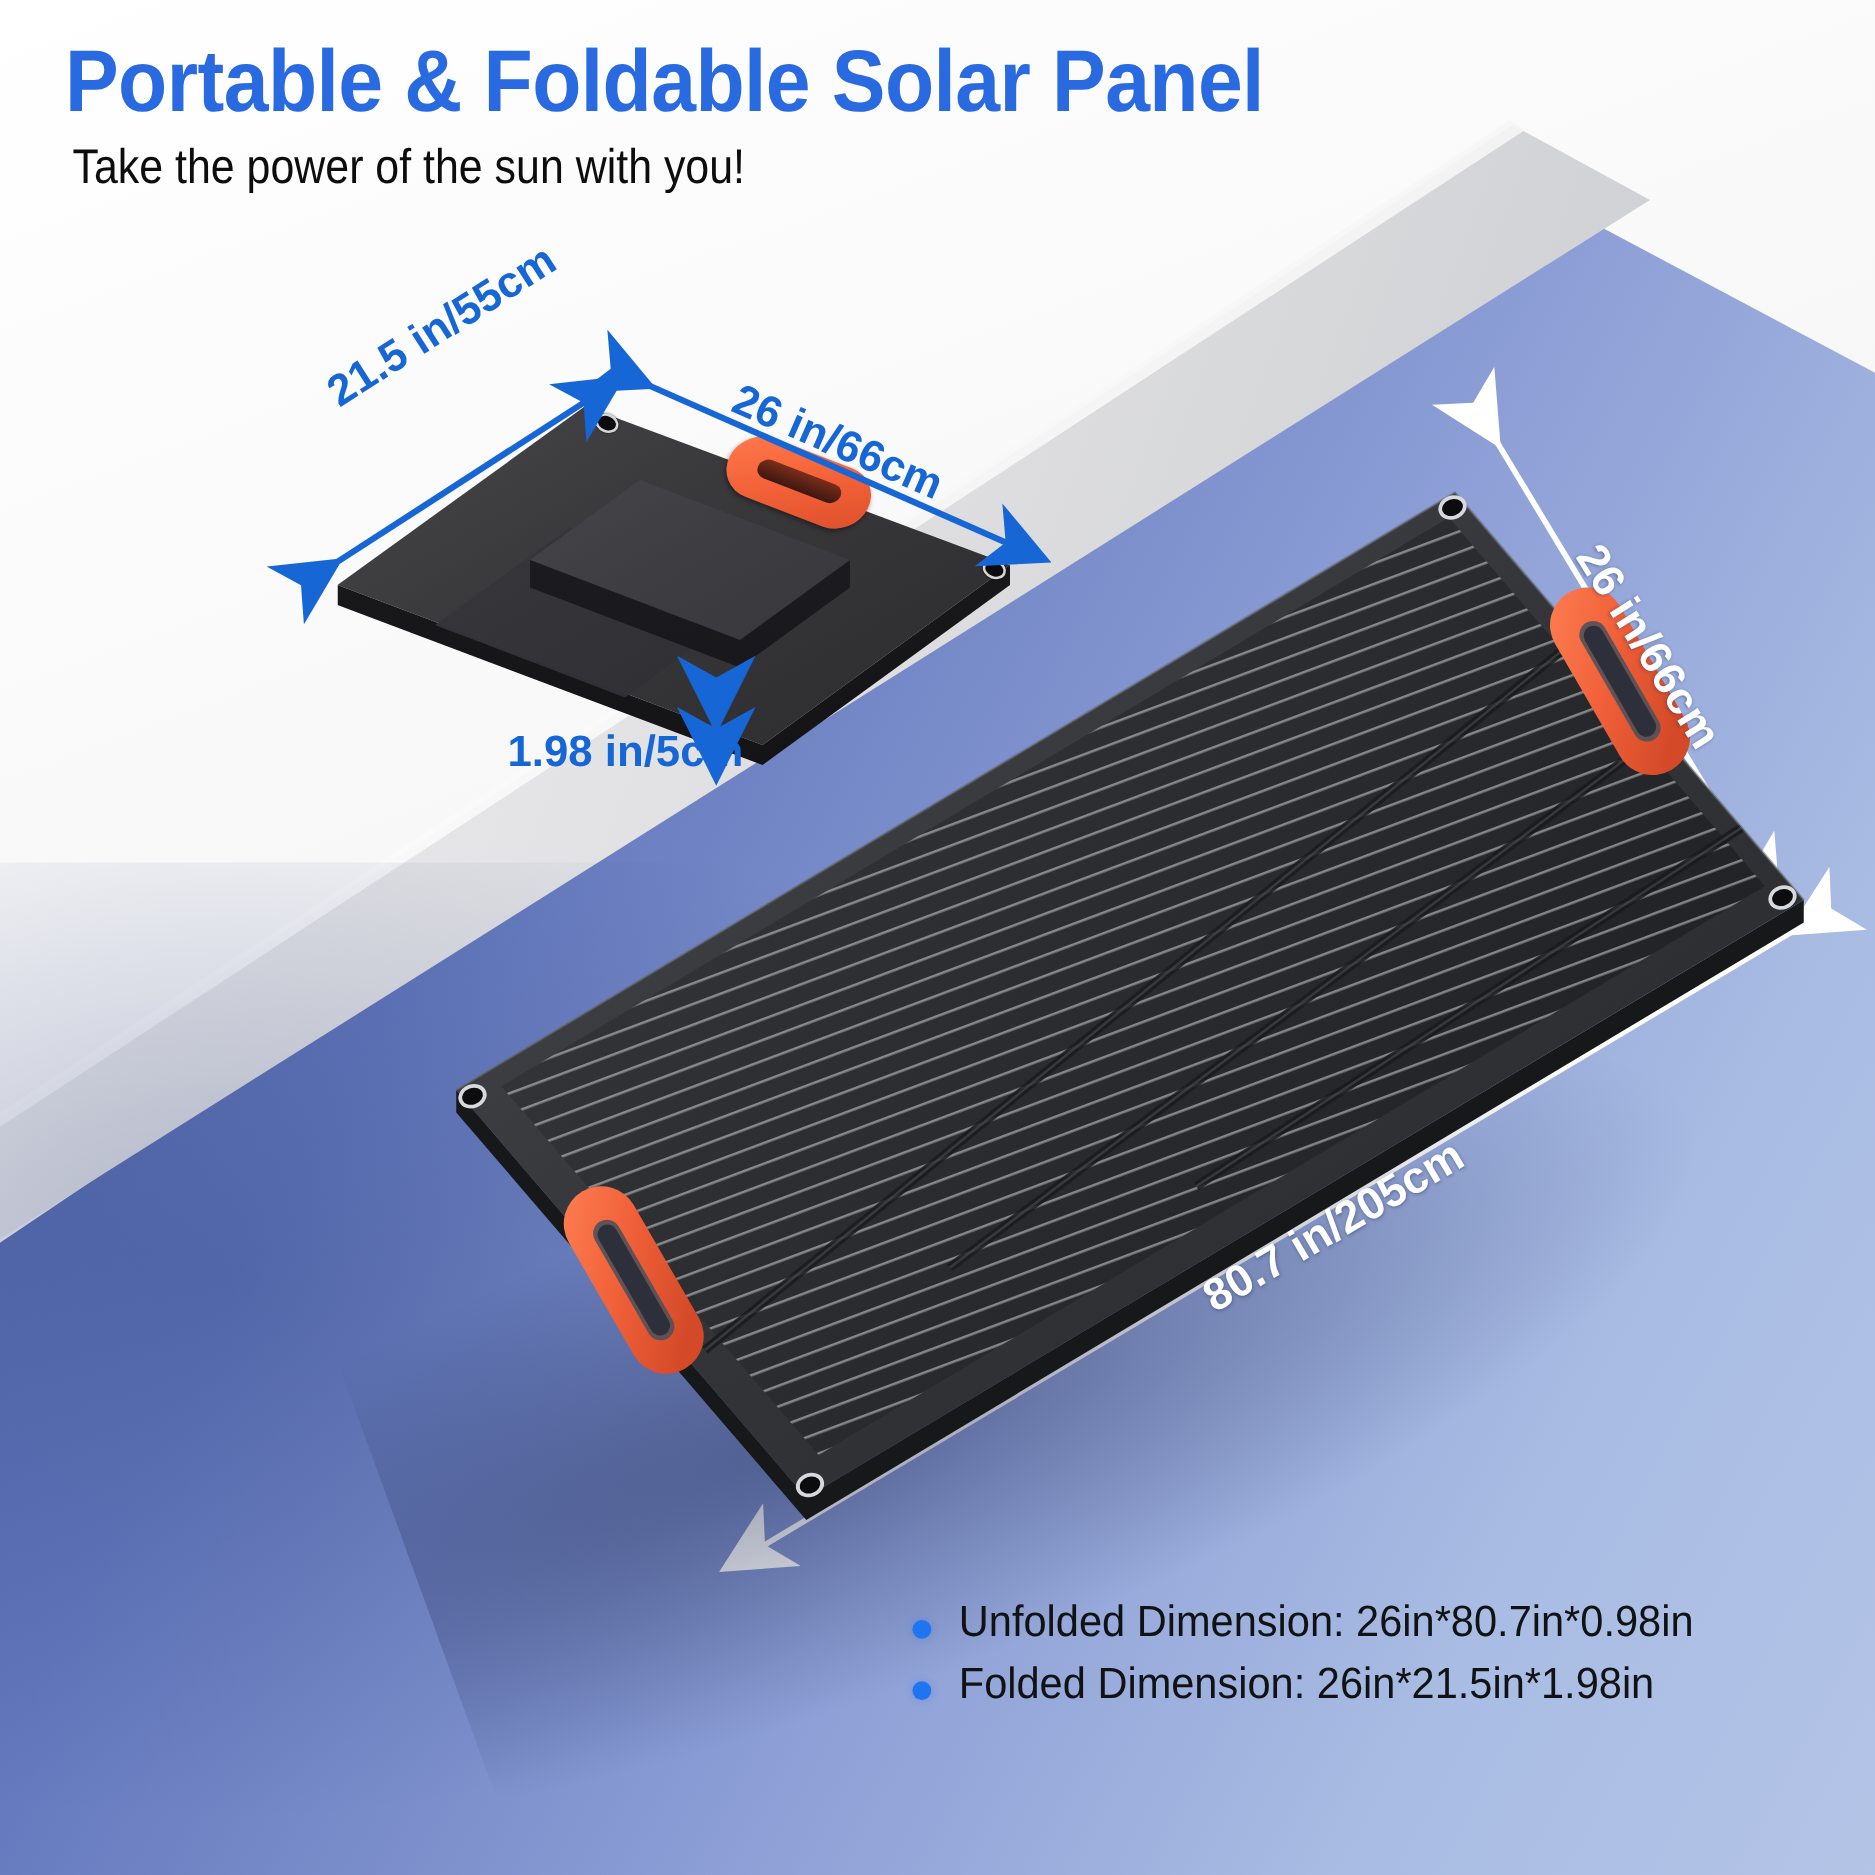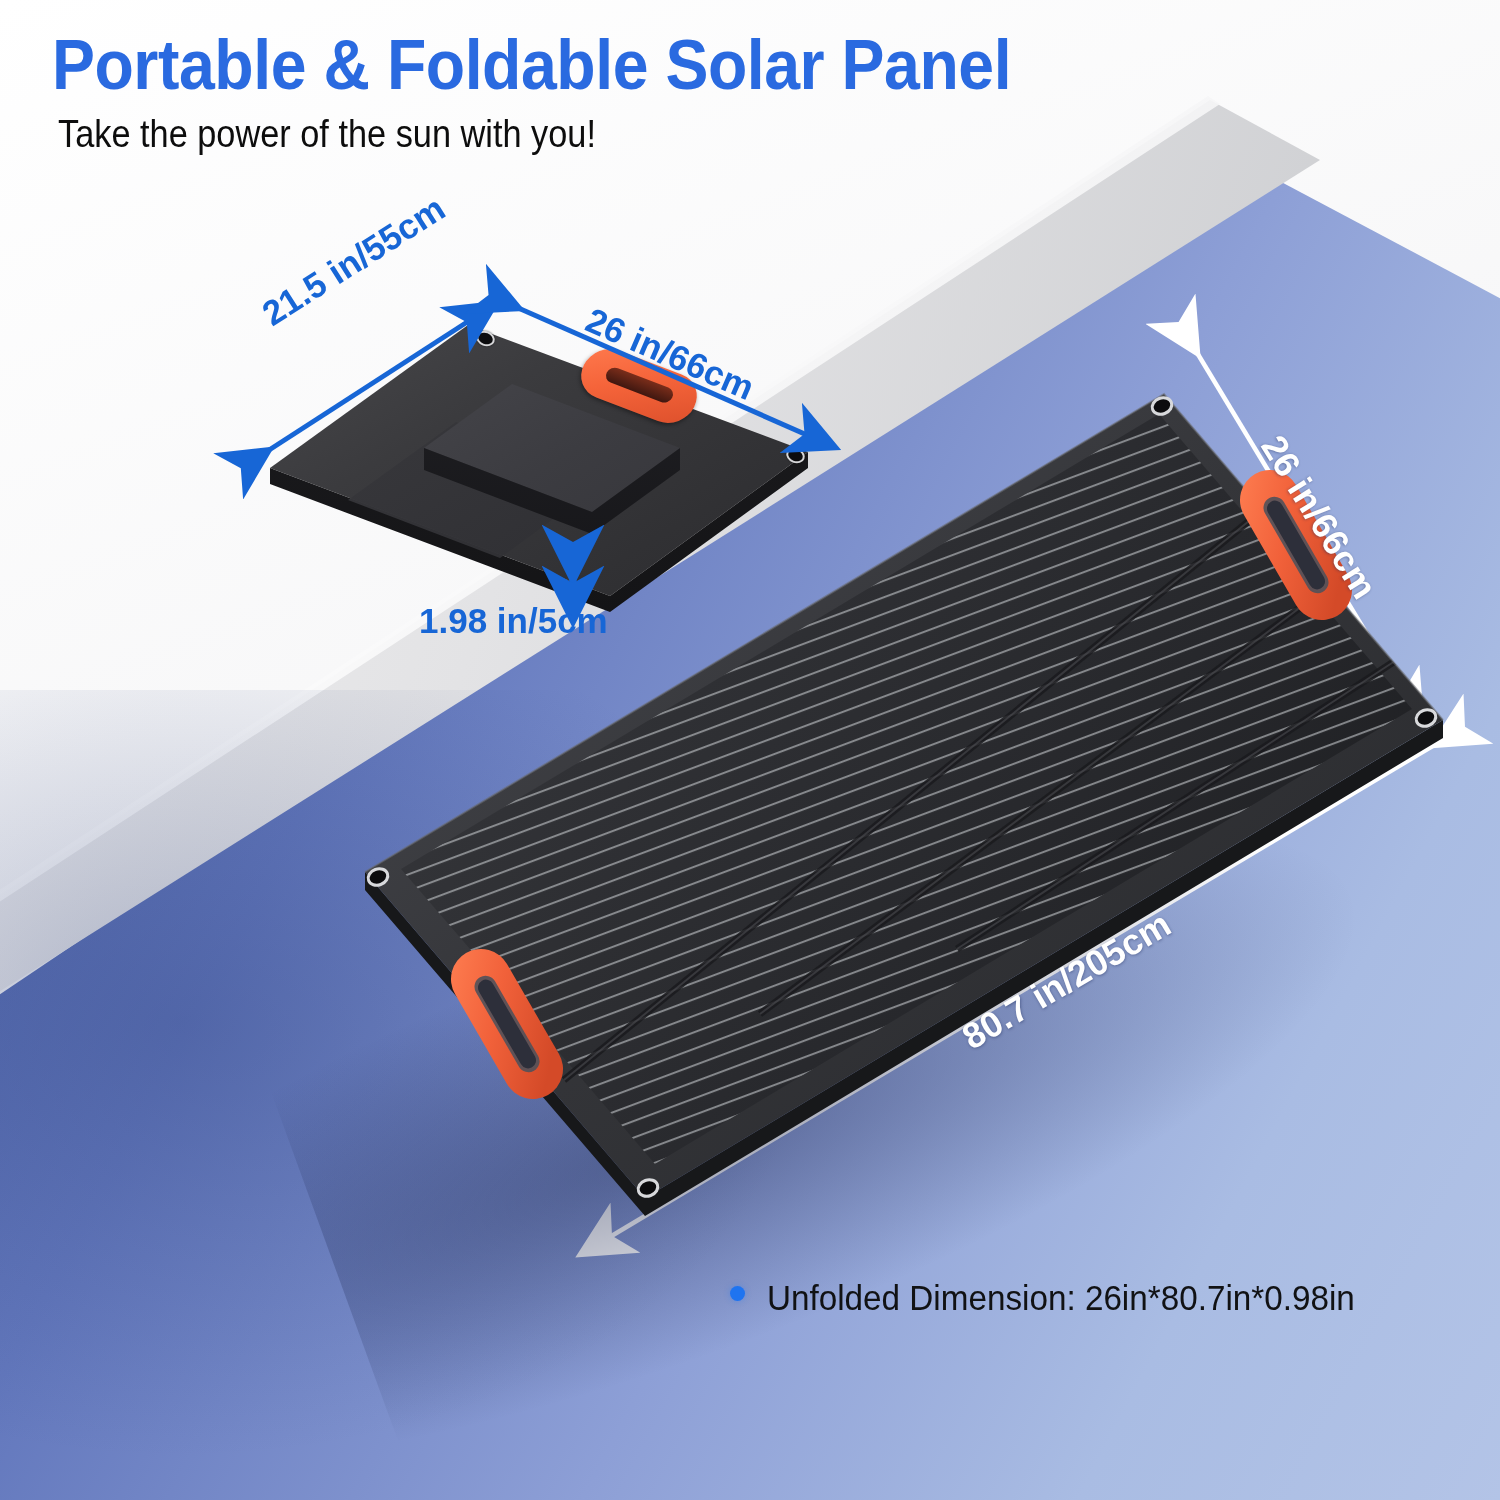--- a/index.html
+++ b/index.html
@@ -109,21 +109,21 @@
   
   .panel-wrap{position:absolute;left:0;top:0;width:1500px;height:1500px;}
   .panel-shadow{
     position:absolute;left:300px;top:840px;width:1150px;height:460px;
     background:radial-gradient(ellipse at 30% 50%, rgba(25,35,75,.45), rgba(25,35,75,0) 65%);
     transform:rotate(-20deg);
   }
 
   
   .bullets{position:absolute;left:730px;top:1280px;width:760px;}
-  .bullet-row{display:flex;align-items:center;margin-bottom:14px;}
+  .bullet-row{display:flex;align-items:flex-end;margin-bottom:14px;}
   .bullet-dot{
     width:15px;height:15px;border-radius:50%;background:#1f74f0;
     flex:0 0 auto;margin-right:22px;position:relative;top:-4px;
     box-shadow:0 0 6px rgba(31,116,240,.35);
   }
   .bullet-text{
     font-size:35px;line-height:1;color:#111214;font-weight:400;white-space:nowrap;
     transform:scaleX(.95);transform-origin:left center;
     font-family:"Liberation Sans", sans-serif;
   }
@@ -178,21 +178,21 @@
 
     <line x1="1196" y1="351" x2="1420" y2="722" stroke="#ffffff" stroke-width="4.5" marker-start="url(#wArrow)" marker-end="url(#wArrow)"></line>
 
     <line x1="1436" y1="744" x2="583" y2="1253" stroke="#ffffff" stroke-width="4.5" marker-start="url(#wArrow)" marker-end="url(#wArrow)"></line>
   </svg>
 
   <div class="dim-blue" style="left:255px;top:300px;font-size:35px;transform:rotate(-32.5deg);transform-origin:left top;">21.5 in/55cm</div>
 
   <div class="dim-blue" style="left:596px;top:300px;font-size:35px;transform:rotate(23.5deg);transform-origin:left top;">26 in/66cm</div>
 
-  <div class="dim-blue" style="left:406px;top:601px;font-size:35px;margin-left:13px;">1.98 in/5cm</div>
+  <div class="dim-blue" style="left:406px;top:582px;font-size:35px;">1.98 in/5cm</div>
 
   <div class="panel-wrap">
     <div class="panel-shadow"></div>
 
     <svg width="1500" height="1500" style="position:absolute;left:0;top:0;">
       <defs>
 
         <linearGradient id="frameG" x1="0" y1="0" x2="1" y2="1">
           <stop offset="0%" stop-color="#4a4b50"></stop>
           <stop offset="45%" stop-color="#35363a"></stop>
@@ -267,15 +267,19 @@
 
   <div class="dim-white" style="left:1288px;top:428px;font-size:36px;transform:rotate(58deg);transform-origin:left top;">26 in/66cm</div>
 
   <div class="dim-white" style="left:955px;top:1022px;font-size:36px;transform:rotate(-30.5deg);transform-origin:left top;">80.7 in/205cm</div>
 
   <div class="bullets">
     <div class="bullet-row">
       <span class="bullet-dot"></span>
       <span class="bullet-text">Unfolded Dimension: 26in*80.7in*0.98in</span>
     </div>
+    <div class="bullet-row">
+      <span class="bullet-dot"></span>
+      <span class="bullet-text">Folded Dimension: 26in*21.5in*1.98in</span>
+    </div>
   </div>
 
 </div>
 
 </body></html>

